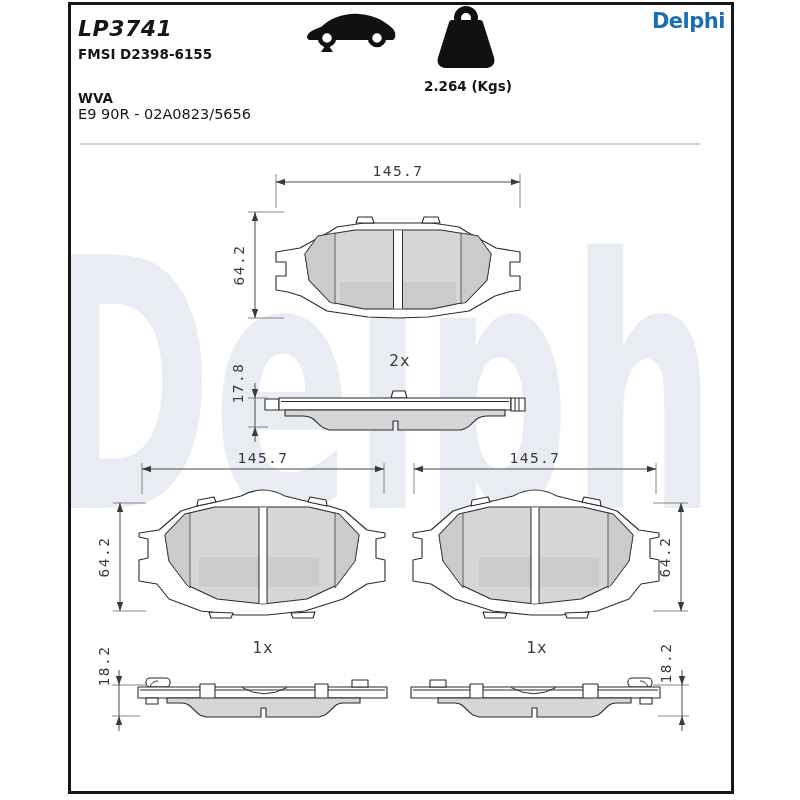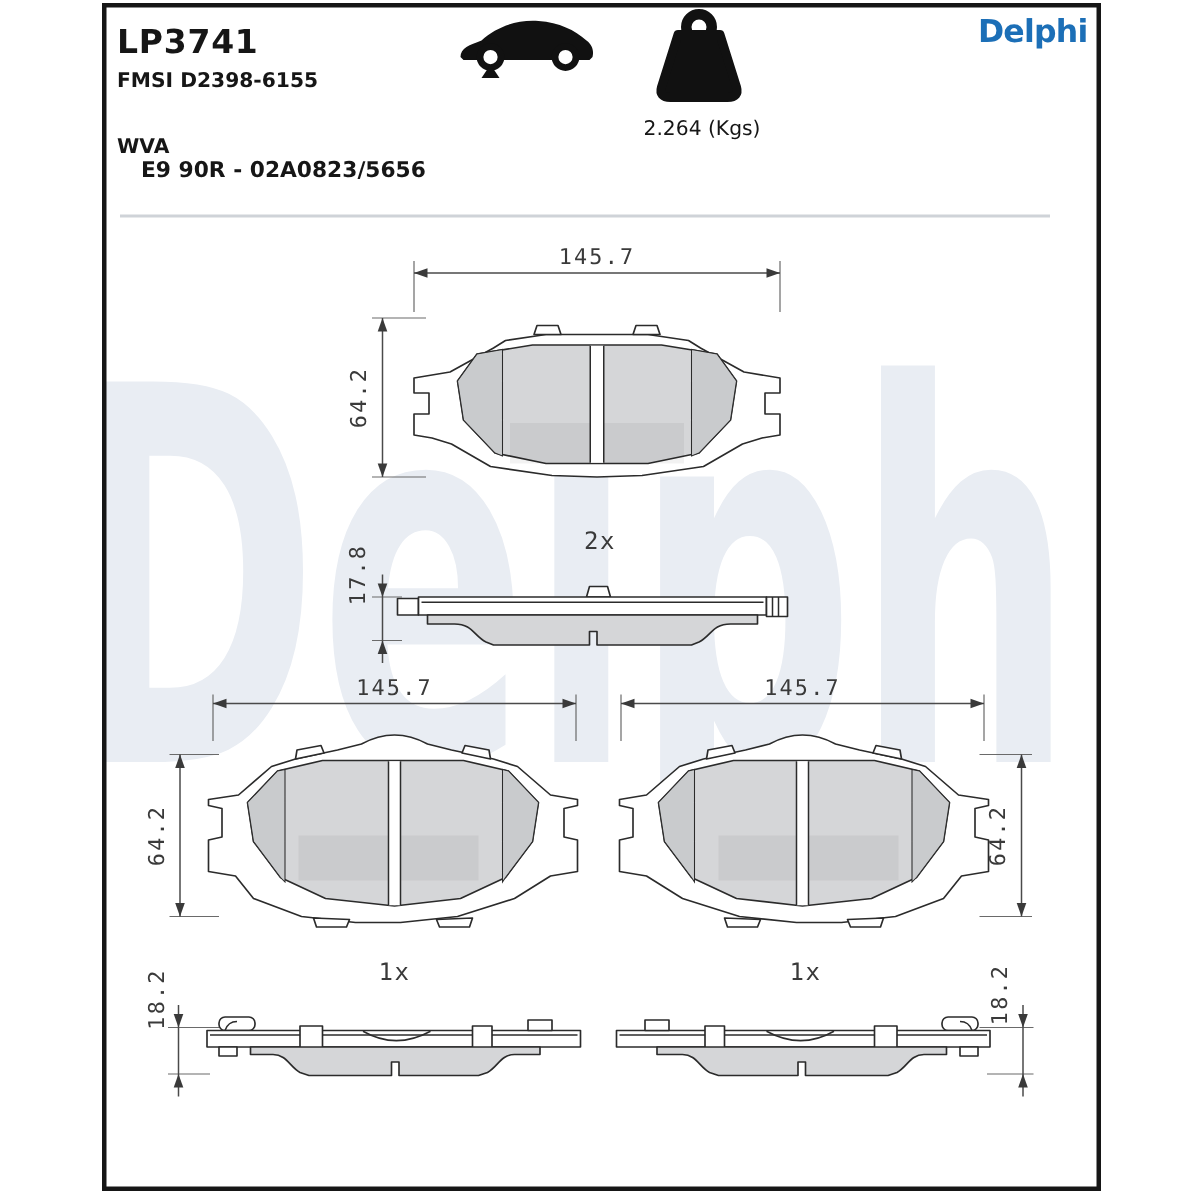--- a/index.html
+++ b/index.html
@@ -1,26 +1,26 @@
 <!DOCTYPE html>
 <html><head>
 <meta charset="utf-8">
 <style>
   html,body{margin:0;padding:0;width:800px;height:800px;background:#ffffff;overflow:hidden;}
   body{font-family:"DejaVu Sans",sans-serif;color:#161616;}
   .page{position:absolute;left:68px;top:2px;width:666px;height:792px;background:#fff;overflow:hidden;}
   .page-border{position:absolute;inset:0;border:3px solid #161616;pointer-events:none;z-index:30;}
   .wm{position:absolute;inset:0;z-index:1;}
   .hdr{position:absolute;z-index:10;white-space:nowrap;}
-  .pn{left:10px;top:14px;font-size:22px;font-weight:bold;letter-spacing:.5px;}
+  .pn{left:10px;top:14px;font-size:22px;font-weight:bold;letter-spacing:.5px;font-style:italic;}
   .fmsi{left:10px;top:44px;font-size:13.5px;font-weight:bold;}
   .wva{left:10px;top:64px;font-size:13.5px;font-weight:bold;margin-top:24px;}
-  .homol{left:26px;top:104px;font-size:14.5px;font-weight:bold;}
+  .homol{left:10px;top:104px;font-size:14.5px;font-weight:normal;}
   .brand{right:9px;top:7px;font-size:21px;font-weight:bold;color:#1c6fb7;letter-spacing:-0.5px;}
-  .wlabel{left:352px;top:76px;width:96px;text-align:center;font-size:13.5px;font-weight:normal;}
+  .wlabel{left:352px;top:76px;width:96px;text-align:center;font-size:13.5px;font-weight:bold;}
   .caricon{position:absolute;left:236px;top:8px;z-index:10;}
   .wticon{position:absolute;left:366px;top:4px;z-index:10;}
   .divider{position:absolute;left:12px;top:141px;width:620px;height:2px;background:#cfd3d8;z-index:5;}
   .draw{position:absolute;inset:0;z-index:6;}
   .plate{fill:#ffffff;stroke:#2b2b2b;stroke-width:1.1;stroke-linejoin:round;}
   .fric{fill:#d5d6d8;stroke:#2b2b2b;stroke-width:1.1;stroke-linejoin:round;}
   .fric2{fill:#c9cbcd;stroke:#2b2b2b;stroke-width:.7;}
   .shade{fill:rgba(0,0,0,0.05);}
   .slot{fill:#ffffff;}
   .thin{stroke:#2b2b2b;stroke-width:1;fill:none;}

